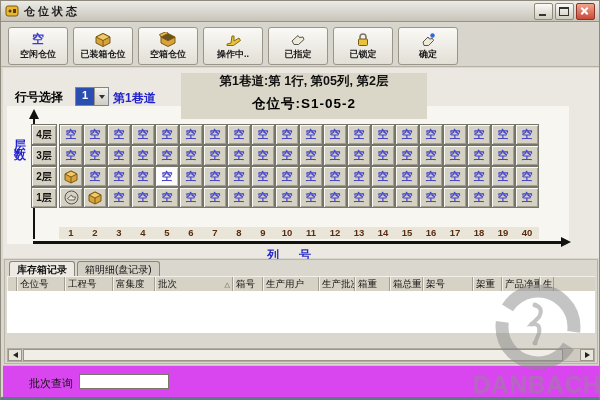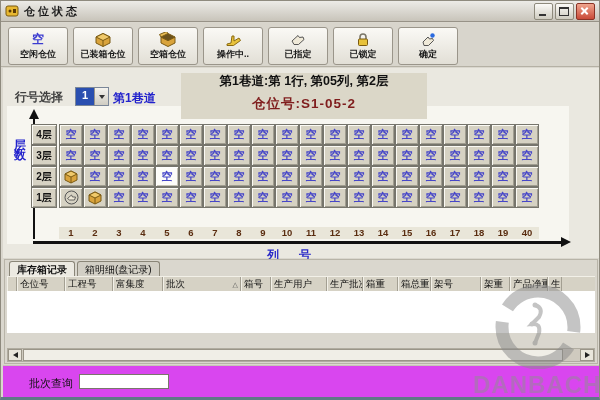--- a/index.html
+++ b/index.html
@@ -18,29 +18,29 @@
   .glyph-x.a{transform:rotate(45deg);} .glyph-x.b{transform:rotate(-45deg);}
   
   .toolbar{position:absolute;left:0;top:22px;width:100%;height:44px;background:#d8d5cc;border-bottom:1px solid #b5b1a5;display:flex;align-items:flex-start;padding:4px 0 0 7px;box-sizing:border-box;}
   .tbtn{width:58px;height:36px;margin-right:5px;border:1px solid #9a958a;border-radius:3px;background:linear-gradient(#faf9f5,#e2dfd6);display:flex;flex-direction:column;align-items:center;justify-content:center;cursor:default;}
   .ticon{height:16px;display:flex;align-items:center;justify-content:center;}
   .ticon.kong{color:#3b3bd0;font-weight:bold;font-size:12px;}
   .tlabel{font-size:9px;font-weight:bold;color:#1a1a1a;white-space:nowrap;margin-top:1px;}
   
   .main{position:absolute;left:2px;top:67px;width:596px;height:190px;background:#eae8e0;}
   .grid-bg{position:absolute;left:4px;top:38px;width:562px;height:138px;background:#f7f6f0;}
-  .sel-label{position:absolute;left:12px;top:21px;font-size:12px;font-weight:bold;color:#404040;white-space:nowrap;}
+  .sel-label{position:absolute;left:12px;top:21px;font-size:12px;font-weight:bold;color:#000000;white-space:nowrap;}
   .dropdown{position:absolute;left:72px;top:19px;width:32px;height:17px;border:1px solid #7a8698;background:#fff;display:flex;}
   .dd-val{flex:1;background:#2a4fb0;color:#fff;font-size:11px;font-weight:bold;text-align:center;line-height:15px;}
   .dd-btn{width:13px;background:linear-gradient(#f5f3ee,#cfccc2);border-left:1px solid #9a958a;display:flex;align-items:center;justify-content:center;}
   .dd-arrow{width:0;height:0;border-left:3px solid transparent;border-right:3px solid transparent;border-top:4px solid #333;}
   .aisle{position:absolute;left:110px;top:22px;font-size:12px;font-weight:bold;color:#2222cc;white-space:nowrap;}
   .info-box{position:absolute;left:178px;top:5px;width:246px;height:46px;background:#dbd7c8;}
   .info1{text-align:center;font-size:12.5px;font-weight:bold;color:#111;margin-top:0;white-space:nowrap;}
-  .info2{text-align:center;font-size:13.5px;font-weight:bold;color:#7f1d1d;margin-top:5px;letter-spacing:1px;white-space:nowrap;}
+  .info2{text-align:center;font-size:13.5px;font-weight:bold;color:#000000;margin-top:5px;letter-spacing:1px;white-space:nowrap;}
   .y-arrow{position:absolute;left:26px;top:41px;width:0;height:0;border-left:5px solid transparent;border-right:5px solid transparent;border-bottom:10px solid #111;}
   .y-line{position:absolute;left:30px;top:51px;width:2px;height:120px;background:#111;}
   .y-label{position:absolute;left:8px;top:62px;writing-mode:vertical-rl;font-size:12px;font-weight:bold;color:#2222cc;letter-spacing:9px;}
   #grid-rows{position:absolute;left:28px;top:56px;}
   .grid-row{display:flex;}
   .layer-label,.cell{box-sizing:border-box;height:21px;background:#d6d2c3;border:1px solid #76756c;box-shadow:inset 1px 1px 0 #fbfaf4, inset -1px -1px 0 #a09d90;display:flex;align-items:center;justify-content:center;}
   .layer-label{width:26px;margin-right:2px;font-size:10px;font-weight:bold;color:#111;}
   .cell{width:24px;font-size:11px;font-weight:bold;color:#4646c8;cursor:default;}
   .cell.selected{background:#fdfcf8;box-shadow:inset 1px 1px 0 #ffffff, inset -1px -1px 0 #c5c2b5;}
   #col-numbers{position:absolute;left:56px;top:159px;display:flex;background:#e9e6d9;height:12px;}
@@ -49,21 +49,21 @@
   .x-arrow{position:absolute;left:558px;top:169px;width:0;height:0;border-top:5px solid transparent;border-bottom:5px solid transparent;border-left:10px solid #111;}
   .x-label{position:absolute;left:56px;top:179px;width:480px;text-align:center;font-size:12px;font-weight:bold;color:#2a2ac8;letter-spacing:20px;}
   
   .bottom{position:absolute;left:3px;top:258px;width:594px;height:105px;background:#dad7ce;border:1px solid #b8b4a8;box-sizing:border-box;}
   .tabs{position:absolute;left:4px;top:1px;display:flex;gap:2px;}
   .tab{padding:1px 7px;font-size:10px;color:#111;border:1px solid #8a8678;border-bottom:none;border-radius:3px 3px 0 0;background:#d2cfc5;white-space:nowrap;cursor:default;}
   .tab.active{background:#eceae2;font-weight:bold;}
   #table-header-row{position:absolute;left:2px;top:16px;width:588px;height:15px;display:flex;background:#d6d2c5;border-top:1px solid #f2f0e8;overflow:hidden;}
   .th{box-sizing:border-box;height:15px;border-right:1px solid #a39f92;border-left:1px solid #f2f0e8;font-size:9.5px;color:#111;display:flex;align-items:center;justify-content:space-between;padding:0 2px;white-space:nowrap;overflow:hidden;flex-shrink:0;cursor:default;}
   .th .sort{font-size:7px;color:#555;margin-left:1px;}
-  .th0{width:10px}.th1{width:48px}.th2{width:48px}.th3{width:50px}.th4{width:78px}.th5{width:30px}
+  .th0{width:10px}.th1{width:48px}.th2{width:48px}.th3{width:42px}.th4{width:78px}.th5{width:30px}
   .th6{width:56px}.th7{width:36px}.th8{width:35px}.th9{width:33px}.th10{width:50px}.th11{width:29px}
   .th12{width:38px}.th13{width:14px}
   .table-body{position:absolute;left:2px;top:31px;width:588px;height:42px;background:#fff;border-bottom:1px solid #c5c1b5;}
   .status-strip{position:absolute;left:2px;top:73px;width:588px;height:14px;background:#dad7ce;}
   .count-box{position:absolute;left:12px;top:1px;width:46px;height:12px;background:#d5d1c2;border:1px solid #aba797;font-size:9.5px;color:#111;line-height:12px;padding-left:3px;box-sizing:border-box;margin-top:32px;}
   .hscroll{position:absolute;left:2px;top:88px;width:588px;height:14px;background:#cfcabf;border:1px solid #b0aca0;box-sizing:border-box;}
   .sbtn{position:absolute;top:0;width:14px;height:12px;background:#e9e6dc;border:1px solid #9a9588;box-sizing:border-box;display:flex;align-items:center;justify-content:center;}
   .sbtn.left{left:0;} .sbtn.right{right:0;}
   .tri-l{width:0;height:0;border-top:3px solid transparent;border-bottom:3px solid transparent;border-right:5px solid #222;}
   .tri-r{width:0;height:0;border-top:3px solid transparent;border-bottom:3px solid transparent;border-left:5px solid #222;}

